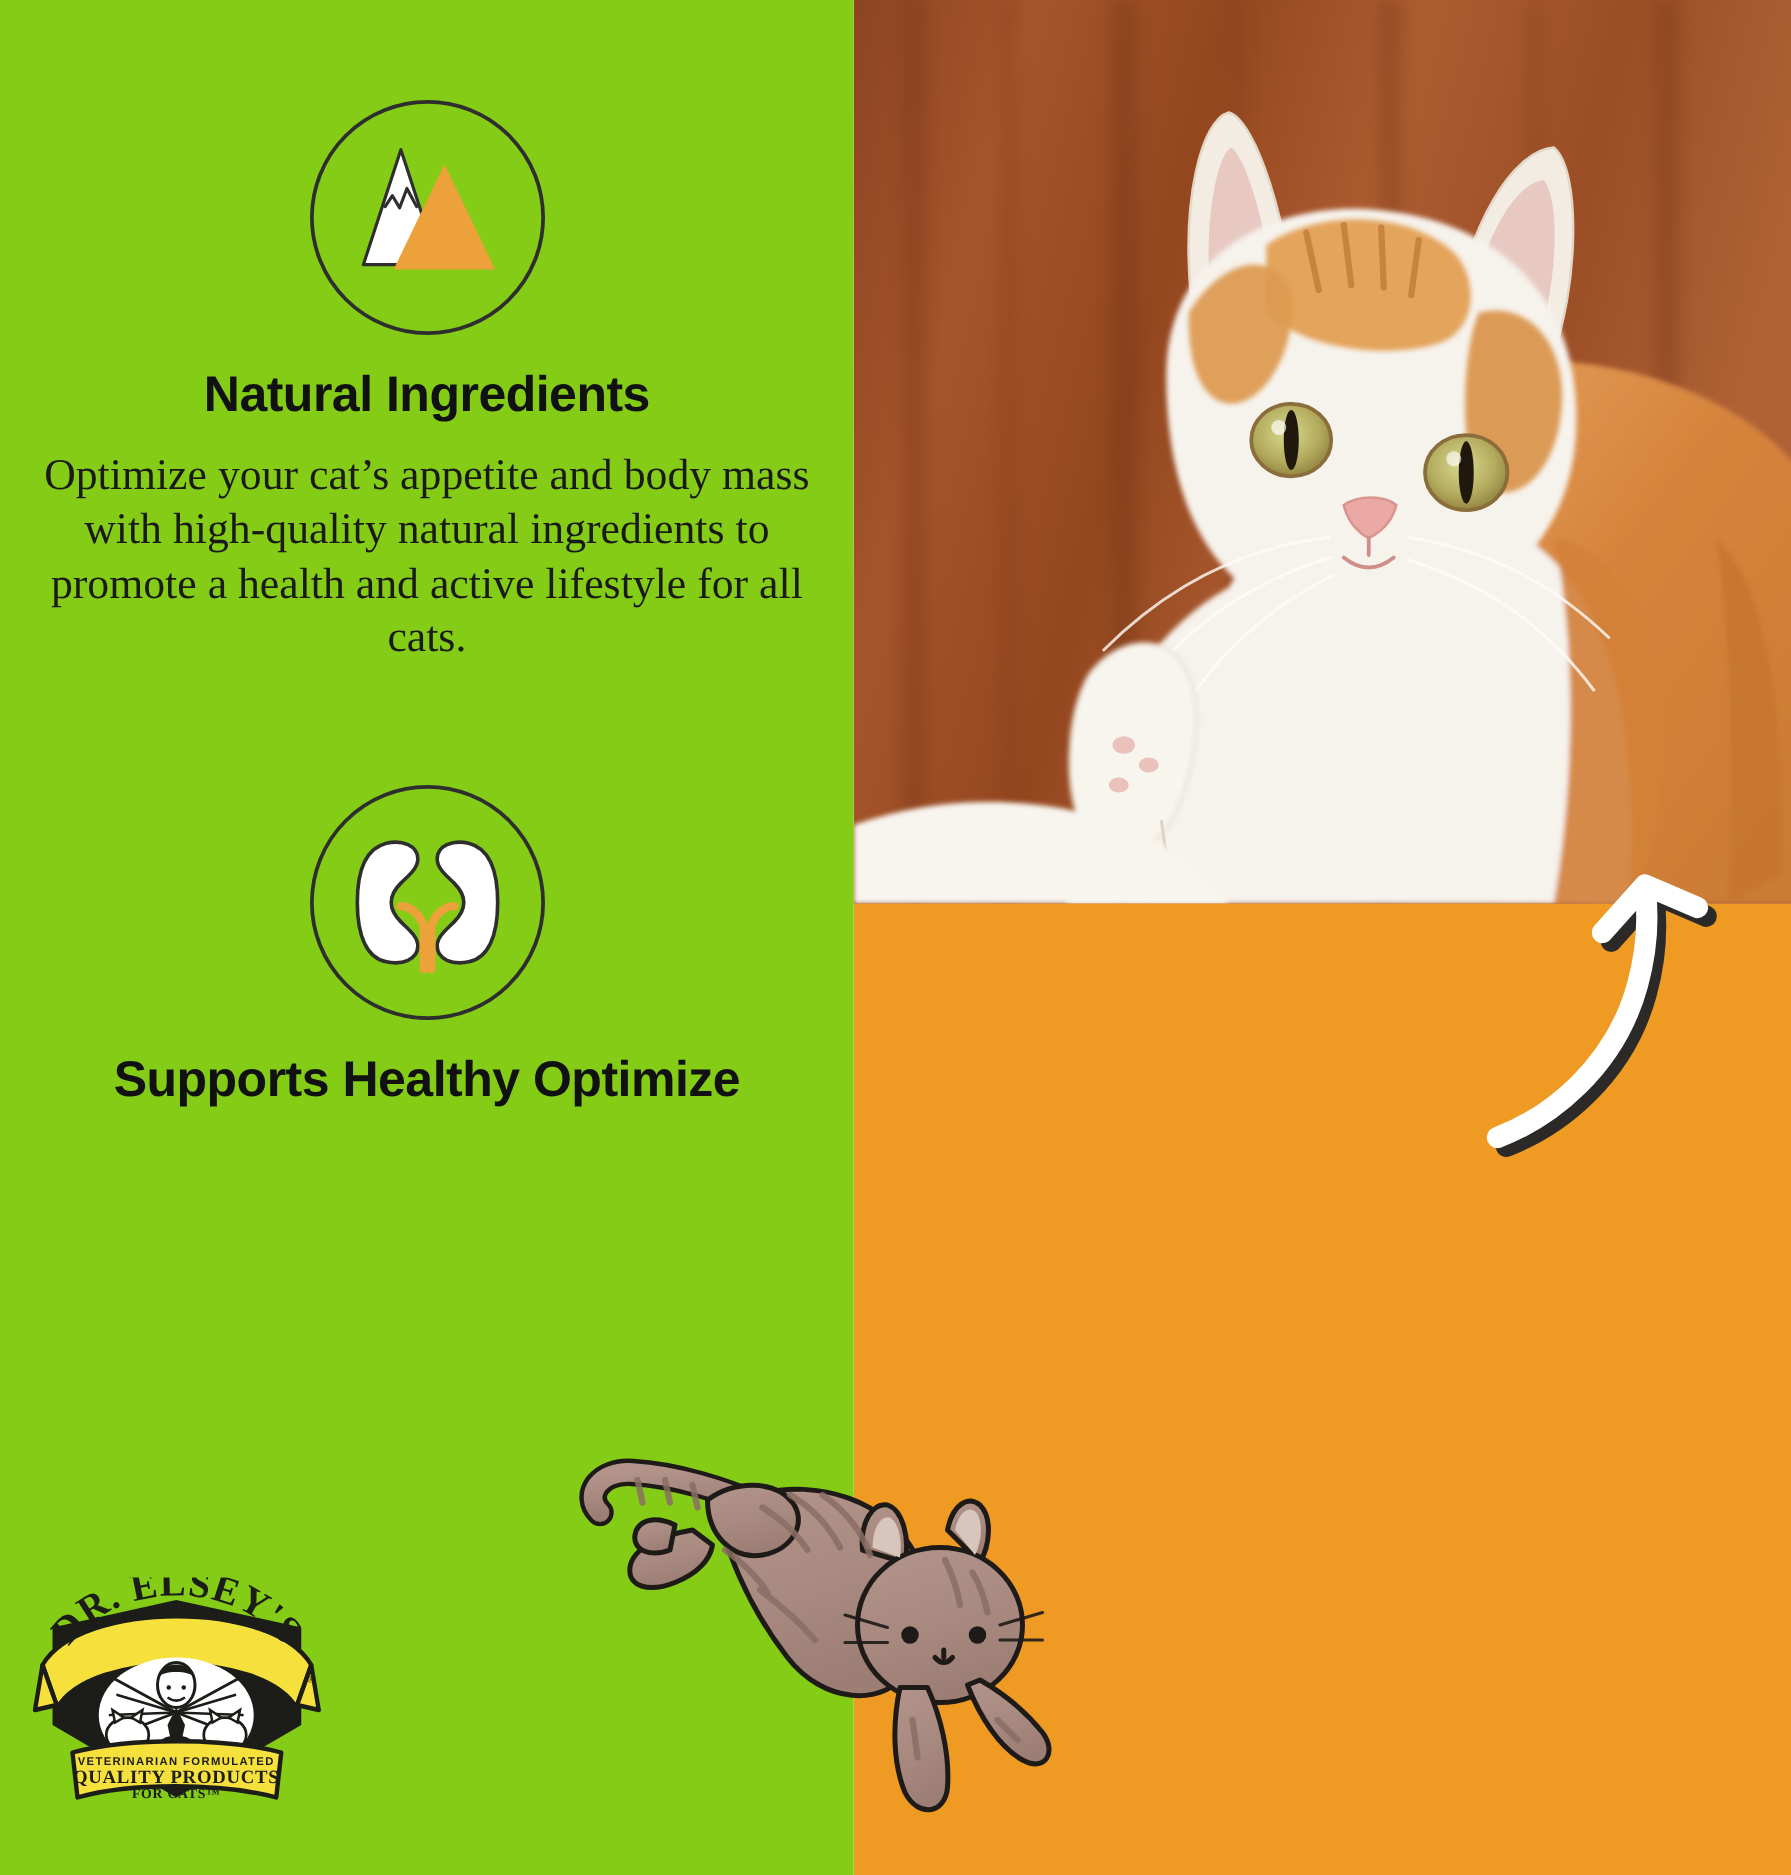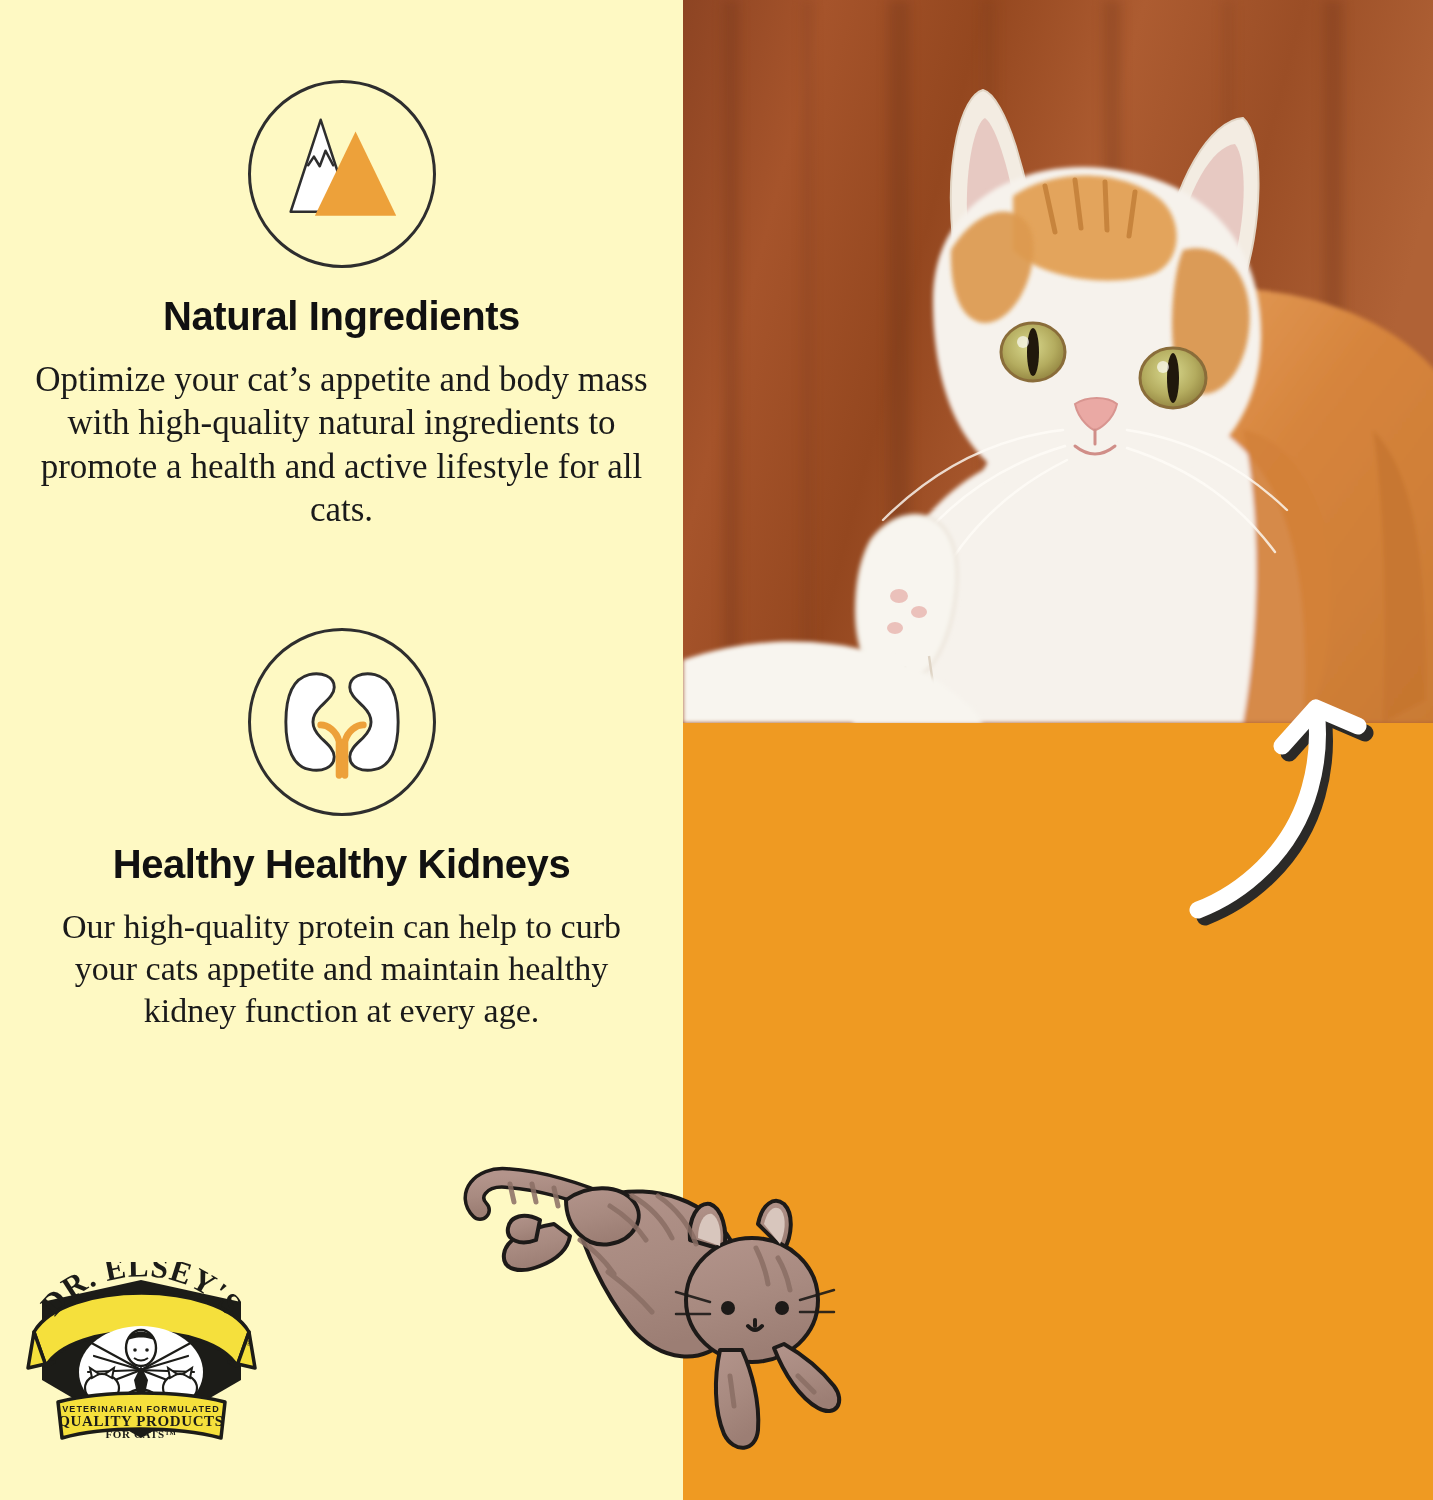--- a/index.html
+++ b/index.html
@@ -14,21 +14,21 @@
     height:1500px;
     background:#ffffff;
     overflow:hidden;
   }
 
   
   .left-col{
     position:absolute;
     left:0; top:0;
     width:683px; height:1500px;
-    background:#fef9c3;
+    background:#84cc16;
   }
 
   .feature{
     position:absolute;
     left:0;
     width:683px;
     text-align:center;
   }
   .feature-1{ top:80px; }
   .feature-2{ top:628px; }
@@ -149,22 +149,21 @@
         <svg viewBox="0 0 188 188" xmlns="http://www.w3.org/2000/svg">
 
           <path d="M86 58 C86 47 73 42 60 45 C44 49 36 66 36 94 C36 122 44 140 60 143 C73 146 86 141 86 130 C86 122 78 116 72 110 C66 104 64 99 64 94 C64 89 66 84 72 78 C78 72 86 66 86 58 Z" fill="#ffffff" stroke="#2e2e2e" stroke-width="3" stroke-linejoin="round"></path>
 
           <path d="M102 58 C102 47 115 42 128 45 C144 49 152 66 152 94 C152 122 144 140 128 143 C115 146 102 141 102 130 C102 122 110 116 116 110 C122 104 124 99 124 94 C124 89 122 84 116 78 C110 72 102 66 102 58 Z" fill="#ffffff" stroke="#2e2e2e" stroke-width="3" stroke-linejoin="round"></path>
 
           <path d="M72 97 C79 97 88 103 91 114 L91 149" fill="none" stroke="#EDA13A" stroke-width="7" stroke-linecap="round"></path>
           <path d="M116 97 C109 97 100 103 97 114 L97 149" fill="none" stroke="#EDA13A" stroke-width="7" stroke-linecap="round"></path>
         </svg>
       </div>
-      <div class="feature-title">Healthy Healthy Kidneys</div>
-      <div class="feature-body">Our high-quality protein can help to curb your cats appetite and maintain healthy kidney function at every age.</div>
+      <div class="feature-title">Supports Healthy Optimize</div>
     </div>
 
     <div class="logo-wrap">
       <svg viewBox="0 0 235 196" xmlns="http://www.w3.org/2000/svg">
         <defs>
           <path id="arcTop" d="M26 66 A 96 74 0 0 1 209 66"></path>
           <clipPath id="sealClip">
               <rect x="0" y="0" width="235" height="196"></rect>
             </clipPath>
         </defs>

